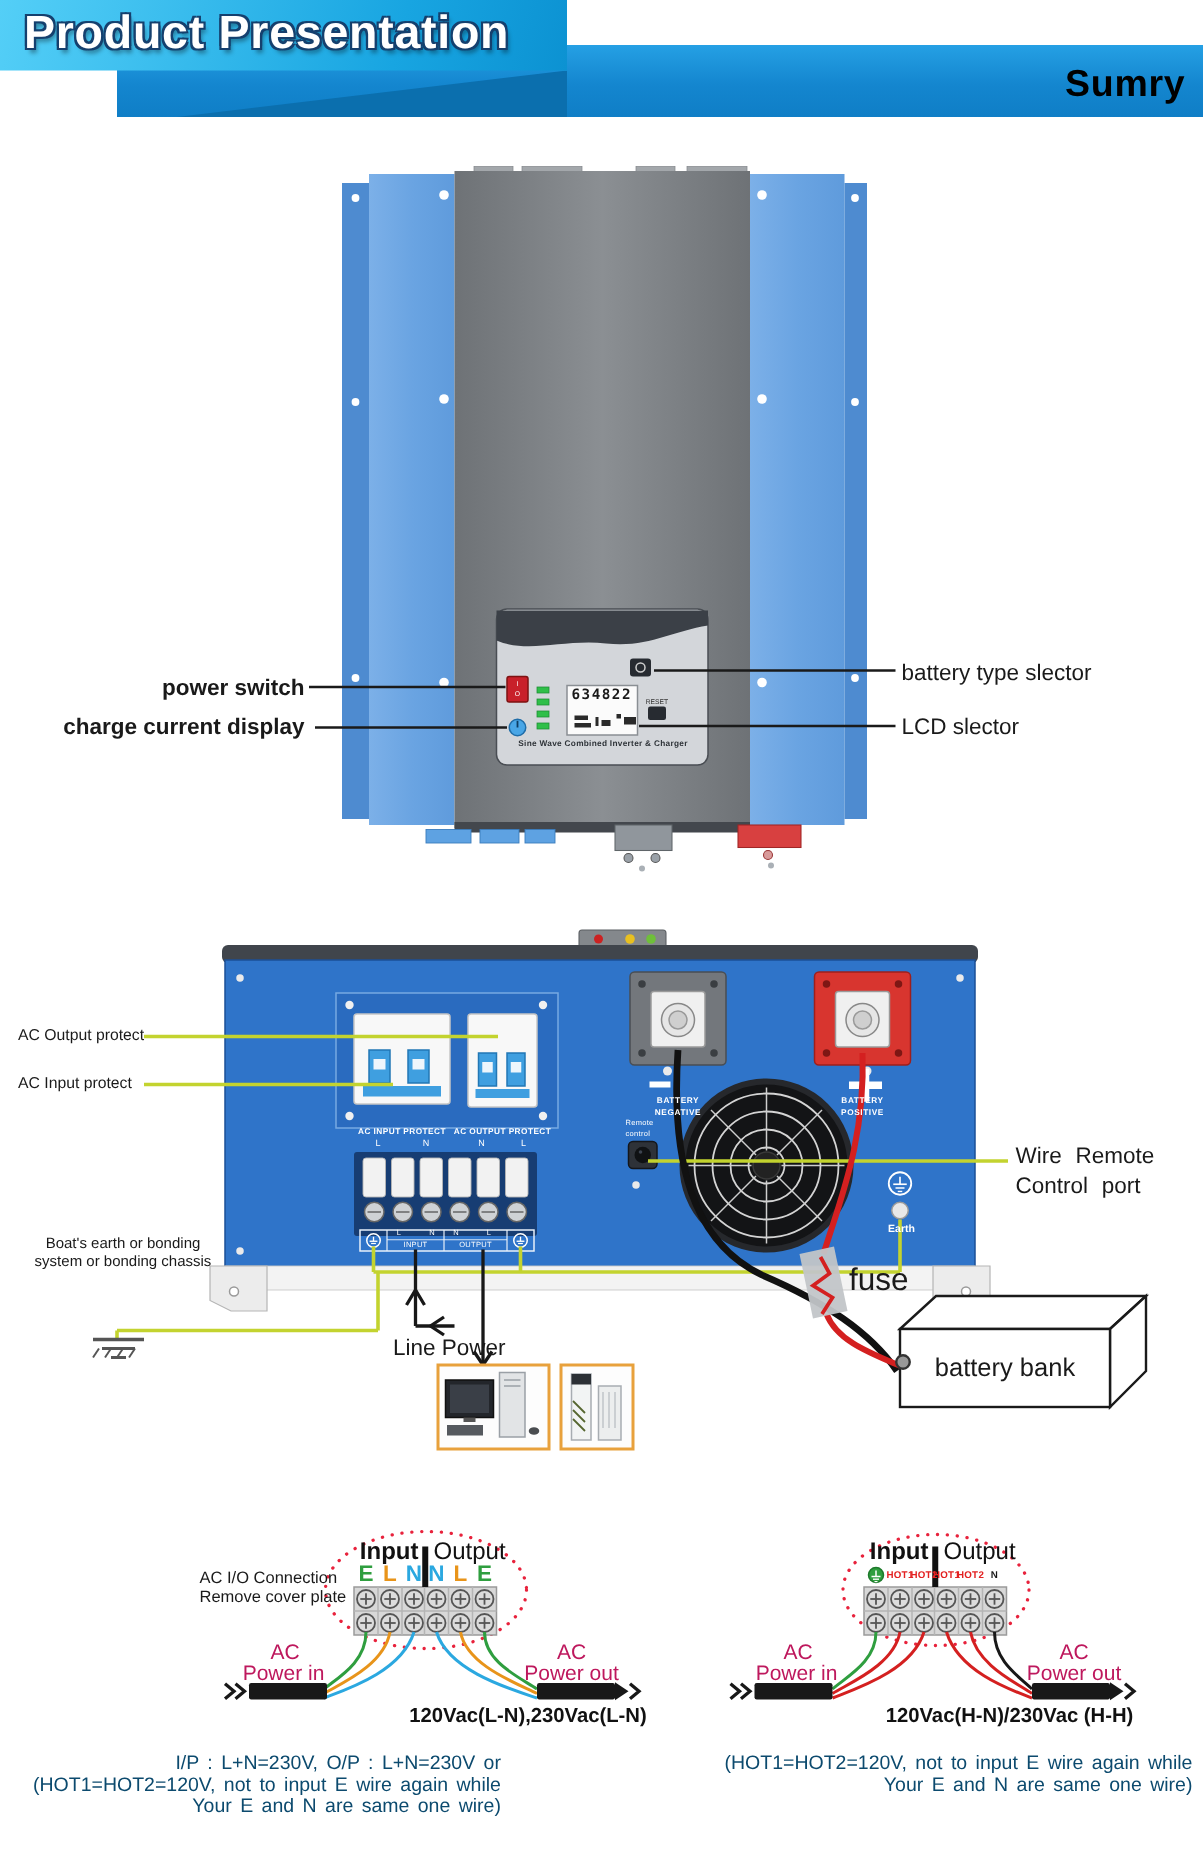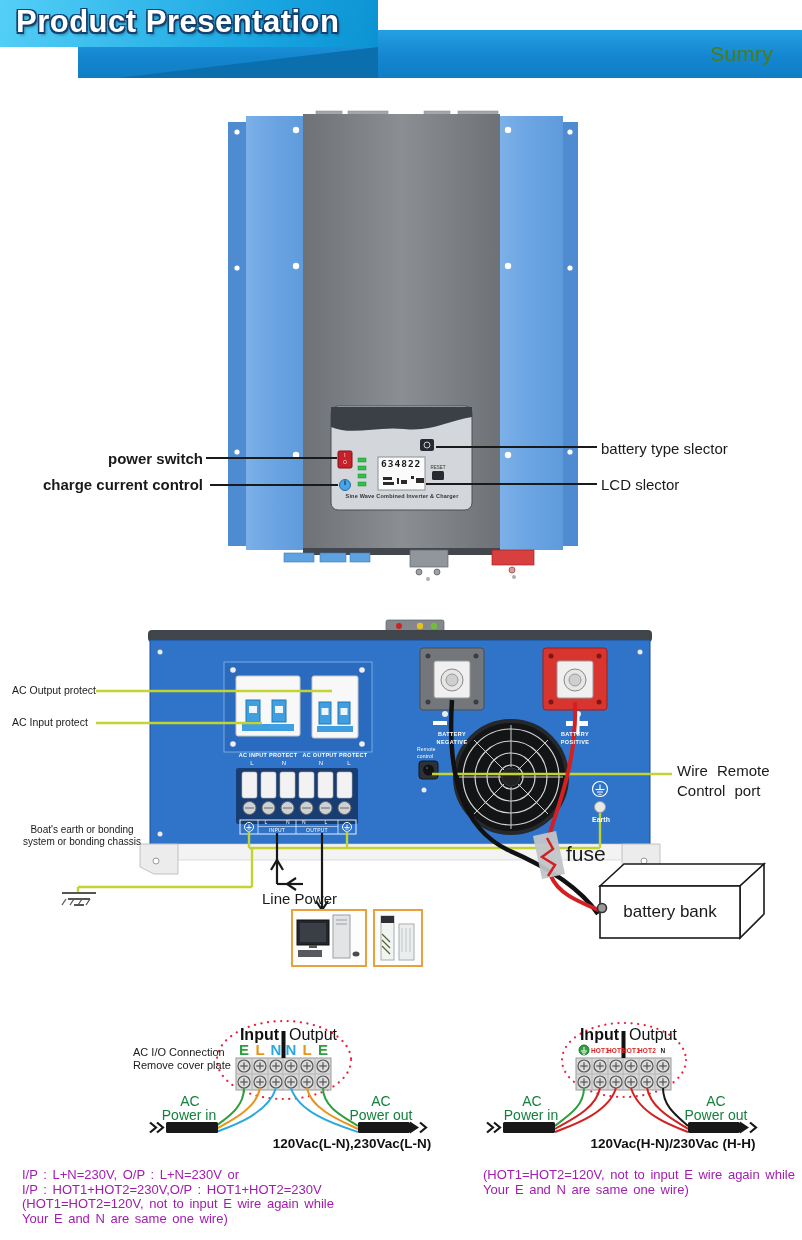--- a/index.html
+++ b/index.html
@@ -1,38 +1,38 @@
 <!DOCTYPE html>
 <html><head>
 <meta charset="utf-8">
 <style>
   html,body{margin:0;padding:0;background:#fff;}
   .page{position:relative;width:802px;height:1240px;background:#fff;overflow:hidden;
-        font-family:"Liberation Sans", sans-serif;}
+        font-family:"Liberation Sans", sans-serif;text-align:right;}
   svg{position:absolute;left:0;top:0;}
   .t{position:absolute;white-space:nowrap;color:#1a1a1a;line-height:1.15;}
   .c{transform:translateX(-50%);}
   .r{transform:translateX(-100%);font-weight:bold;}
   .w{color:#fff;}
   .banner{position:absolute;left:78px;top:30px;width:724px;height:48px;
           background:linear-gradient(180deg,#25a0e4 0%,#1486cf 55%,#0f7ec6 100%);}
   .ribbon{position:absolute;left:0;top:0;width:378px;height:47px;
           background:linear-gradient(105deg,#54cff7 0%,#18a5e1 70%,#0c92d2 100%);}
   .fold{position:absolute;left:118px;top:47px;width:260px;height:31px;background:#0b6fae;
         clip-path:polygon(100% 0,100% 100%,0 100%);}
   .title{position:absolute;left:16px;top:4px;font-size:31px;font-weight:bold;color:#fff;
          letter-spacing:.5px;
          text-shadow:-1.5px -1.5px 0 #15406e,1.5px -1.5px 0 #15406e,-1.5px 1.5px 0 #15406e,
                      1.5px 1.5px 0 #15406e,2px 3px 3px rgba(0,0,0,.35);}
-  .brand{position:absolute;left:710px;top:42px;font-size:21px;font-weight:normal;color:#4d7c0f;letter-spacing:.5px;}
+  .brand{position:absolute;left:710px;top:42px;font-size:25px;font-weight:bold;color:#000000;letter-spacing:.5px;}
   .callout{font-size:15px;}
-  .notes{position:absolute;font-size:13px;line-height:14.5px;color:#a21caf;word-spacing:2px;white-space:nowrap;}
+  .notes{position:absolute;font-size:13px;line-height:14.5px;color:#0c4a6e;word-spacing:2px;white-space:nowrap;}
   .volt{font-size:13.5px;font-weight:bold;color:#111;}
   .diaghead{font-size:16px;color:#111;}
-  .acw{font-size:14px;color:#15803d;}
+  .acw{font-size:14px;color:#be185d;}
   .pinL{font-size:15px;font-weight:bold;}
   .pinS{font-size:6.5px;font-weight:bold;letter-spacing:.2px;}
   .micro{font-size:5.5px;font-weight:bold;letter-spacing:.3px;}
   .tiny{font-size:5px;letter-spacing:.2px;}
 </style>
 </head>
 <body>
 
 <div class="page">
 
@@ -446,21 +446,21 @@
     </g>
   </svg>
 
   <div class="banner"></div>
   <div class="fold"></div>
   <div class="ribbon"></div>
   <div class="title">Product Presentation</div>
   <div class="brand">Sumry</div>
 
   <div class="t r callout" style="left:203px;top:450px">power switch</div>
-  <div class="t r callout" style="left:203px;top:476px">charge current control</div>
+  <div class="t r callout" style="left:203px;top:476px">charge current display</div>
   <div class="t callout" style="left:601px;top:440px">battery type slector</div>
   <div class="t callout" style="left:601px;top:476px">LCD slector</div>
   <div class="t w" style="left:345px;top:452.5px;font-size:4.5px;transform:translateX(-50%)">I</div>
   <div class="t w" style="left:345px;top:460px;font-size:4.5px;transform:translateX(-50%)">O</div>
   <div class="t" style="left:381px;top:459px;font-size:9.5px;font-weight:bold;font-family:'DejaVu Sans Mono',monospace;letter-spacing:1px;color:#1a1a1a">634822</div>
   <div class="t c" style="left:438px;top:464.5px;font-size:4.5px;color:#333">RESET</div>
   <div class="t c" style="left:402px;top:493px;font-size:5.5px;font-weight:bold;color:#2e3338;letter-spacing:.2px">Sine Wave Combined Inverter &amp; Charger</div>
 
   <div class="t" style="left:12px;top:684px;font-size:10.5px">AC Output protect</div>
   <div class="t" style="left:12px;top:716px;font-size:10.5px">AC Input protect</div>
@@ -515,21 +515,20 @@
   <div class="t c pinS" style="left: 647px; top: 1047px; color: rgb(227, 34, 34);">HOT2</div>
   <div class="t c pinS" style="left: 663px; top: 1047px; color: rgb(24, 24, 24);">N</div>
   <div class="t c acw" style="left:532px;top:1093px">AC</div>
   <div class="t c acw" style="left:531px;top:1107px">Power in</div>
   <div class="t c acw" style="left:716px;top:1093px">AC</div>
   <div class="t c acw" style="left:716px;top:1107px">Power out</div>
   <div class="t c volt" style="left:673px;top:1136px">120Vac(H-N)/230Vac (H-H)</div>
 
   <div class="notes" style="left:22px;top:1168px">
     <div>I/P : L+N=230V, O/P : L+N=230V or</div>
-    <div>I/P : HOT1+HOT2=230V,O/P : HOT1+HOT2=230V</div>
     <div>(HOT1=HOT2=120V, not to input E wire again while</div>
     <div>Your E and N are same one wire)</div>
   </div>
   <div class="notes" style="left:483px;top:1168px">
     <div>(HOT1=HOT2=120V,  not to input E wire again while</div>
     <div>Your E and N are same one wire)</div>
   </div>
 
 </div>
 

